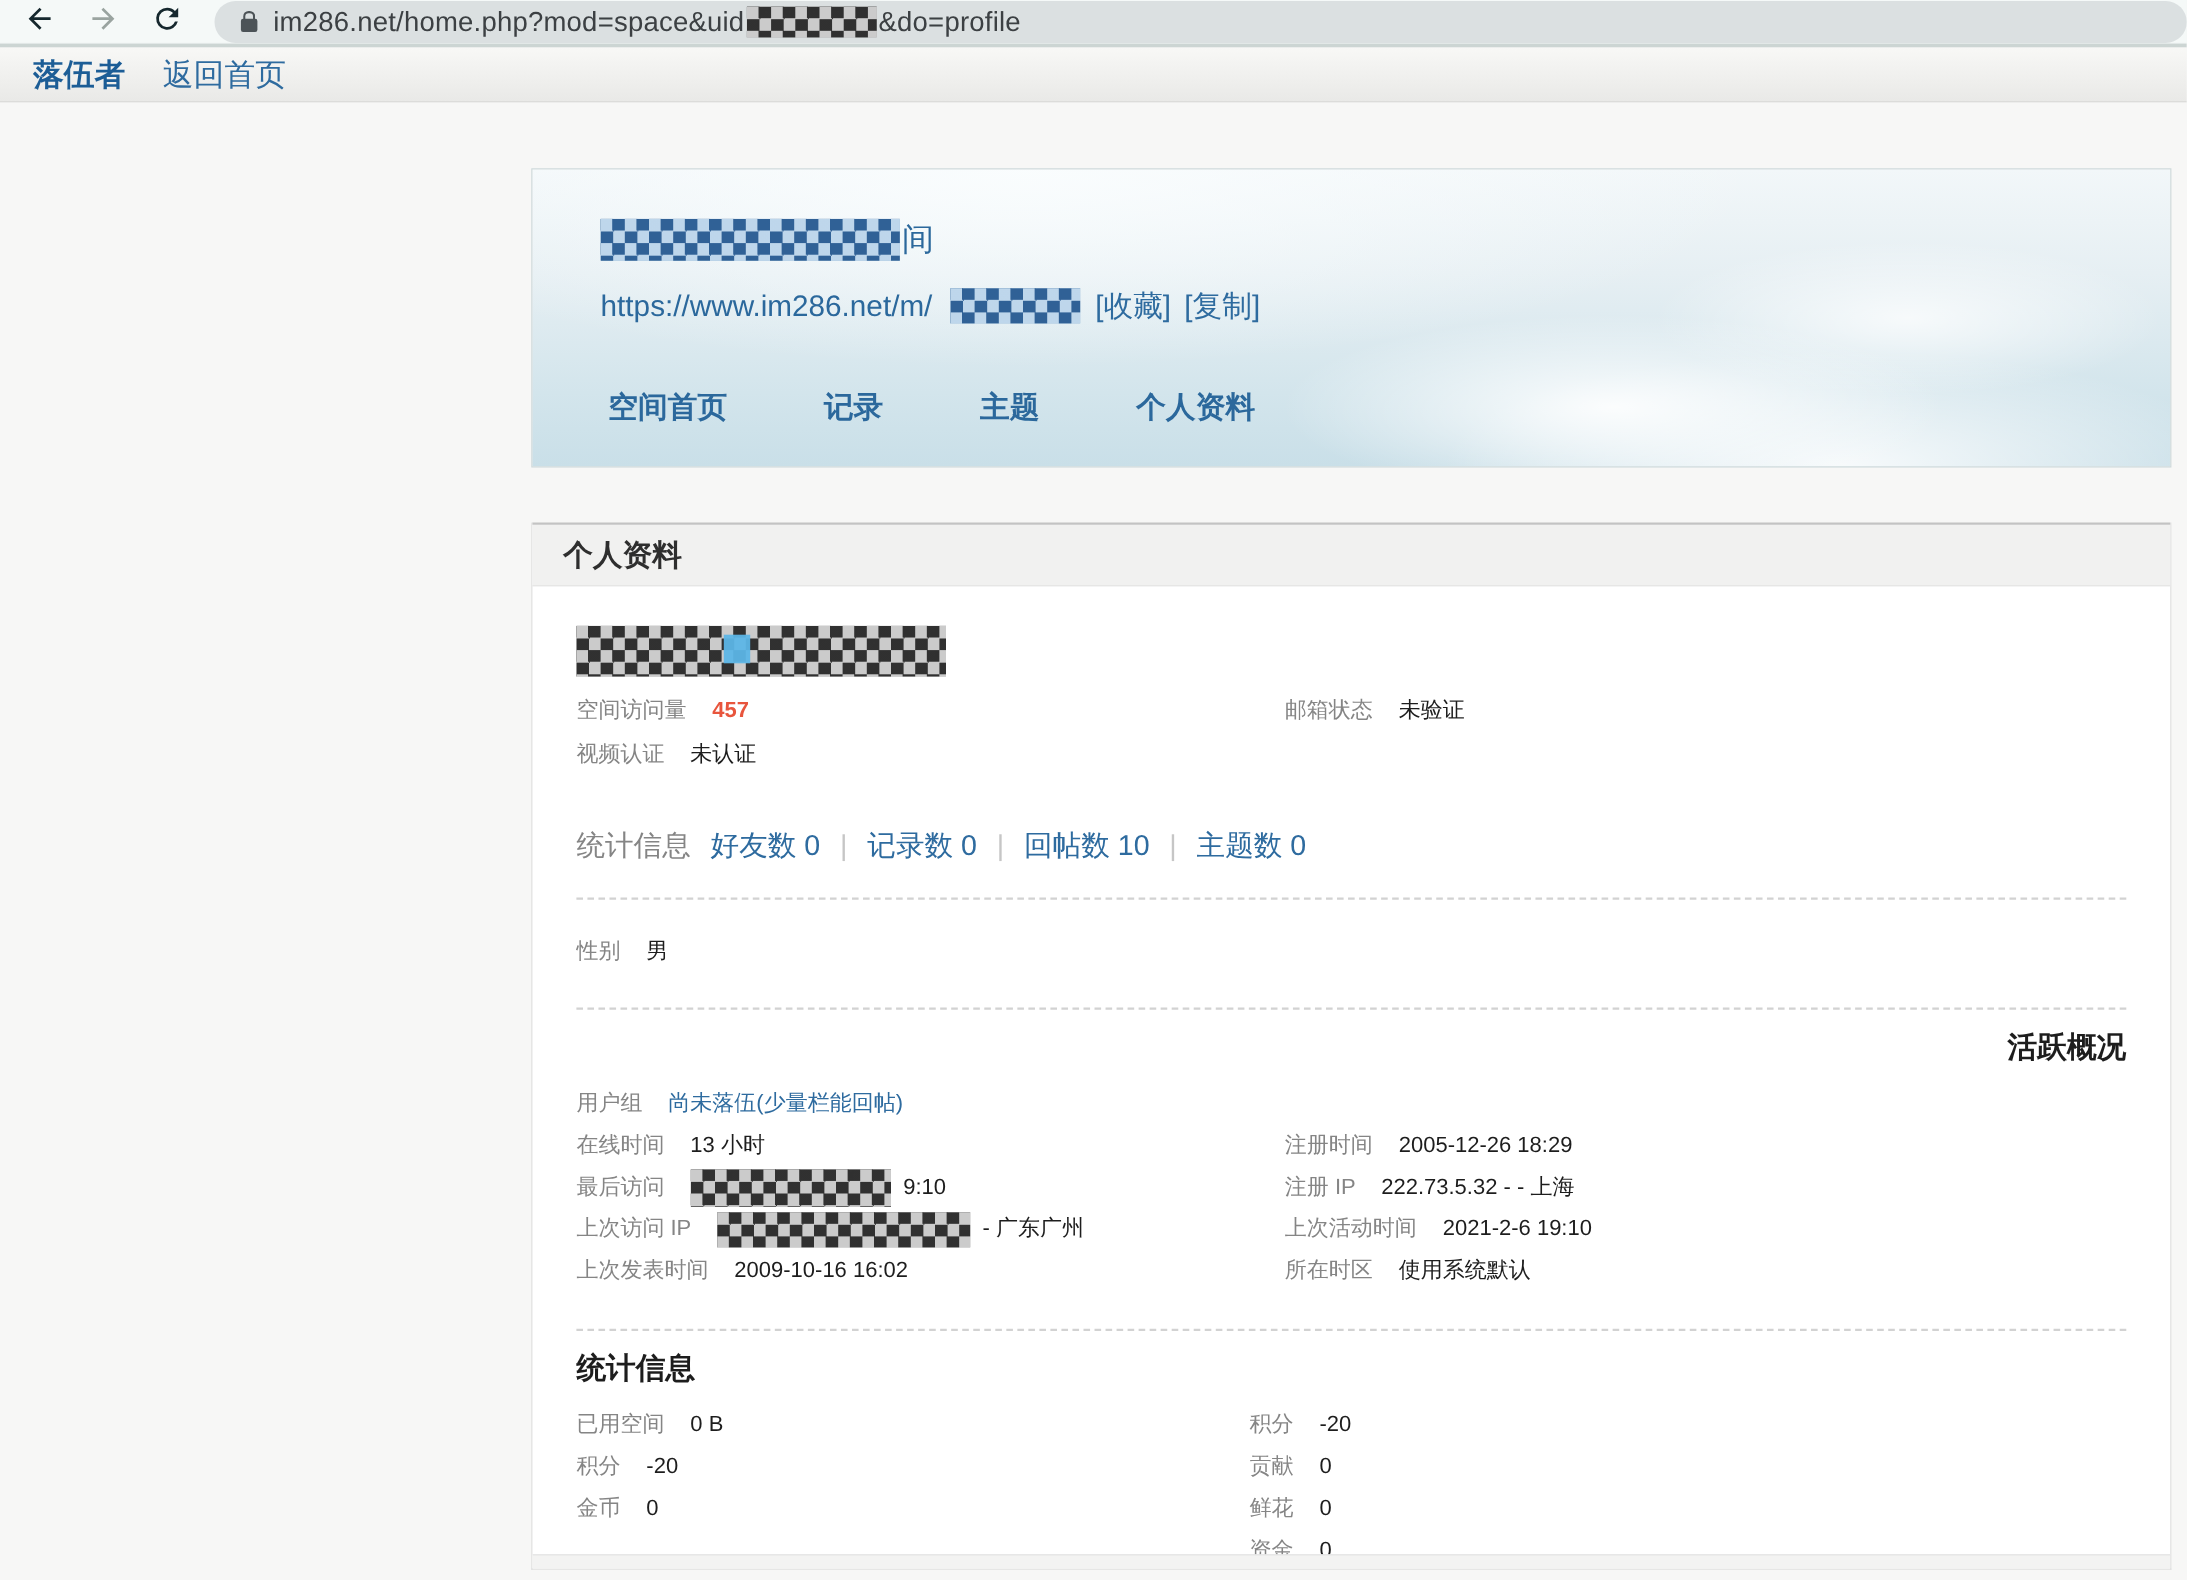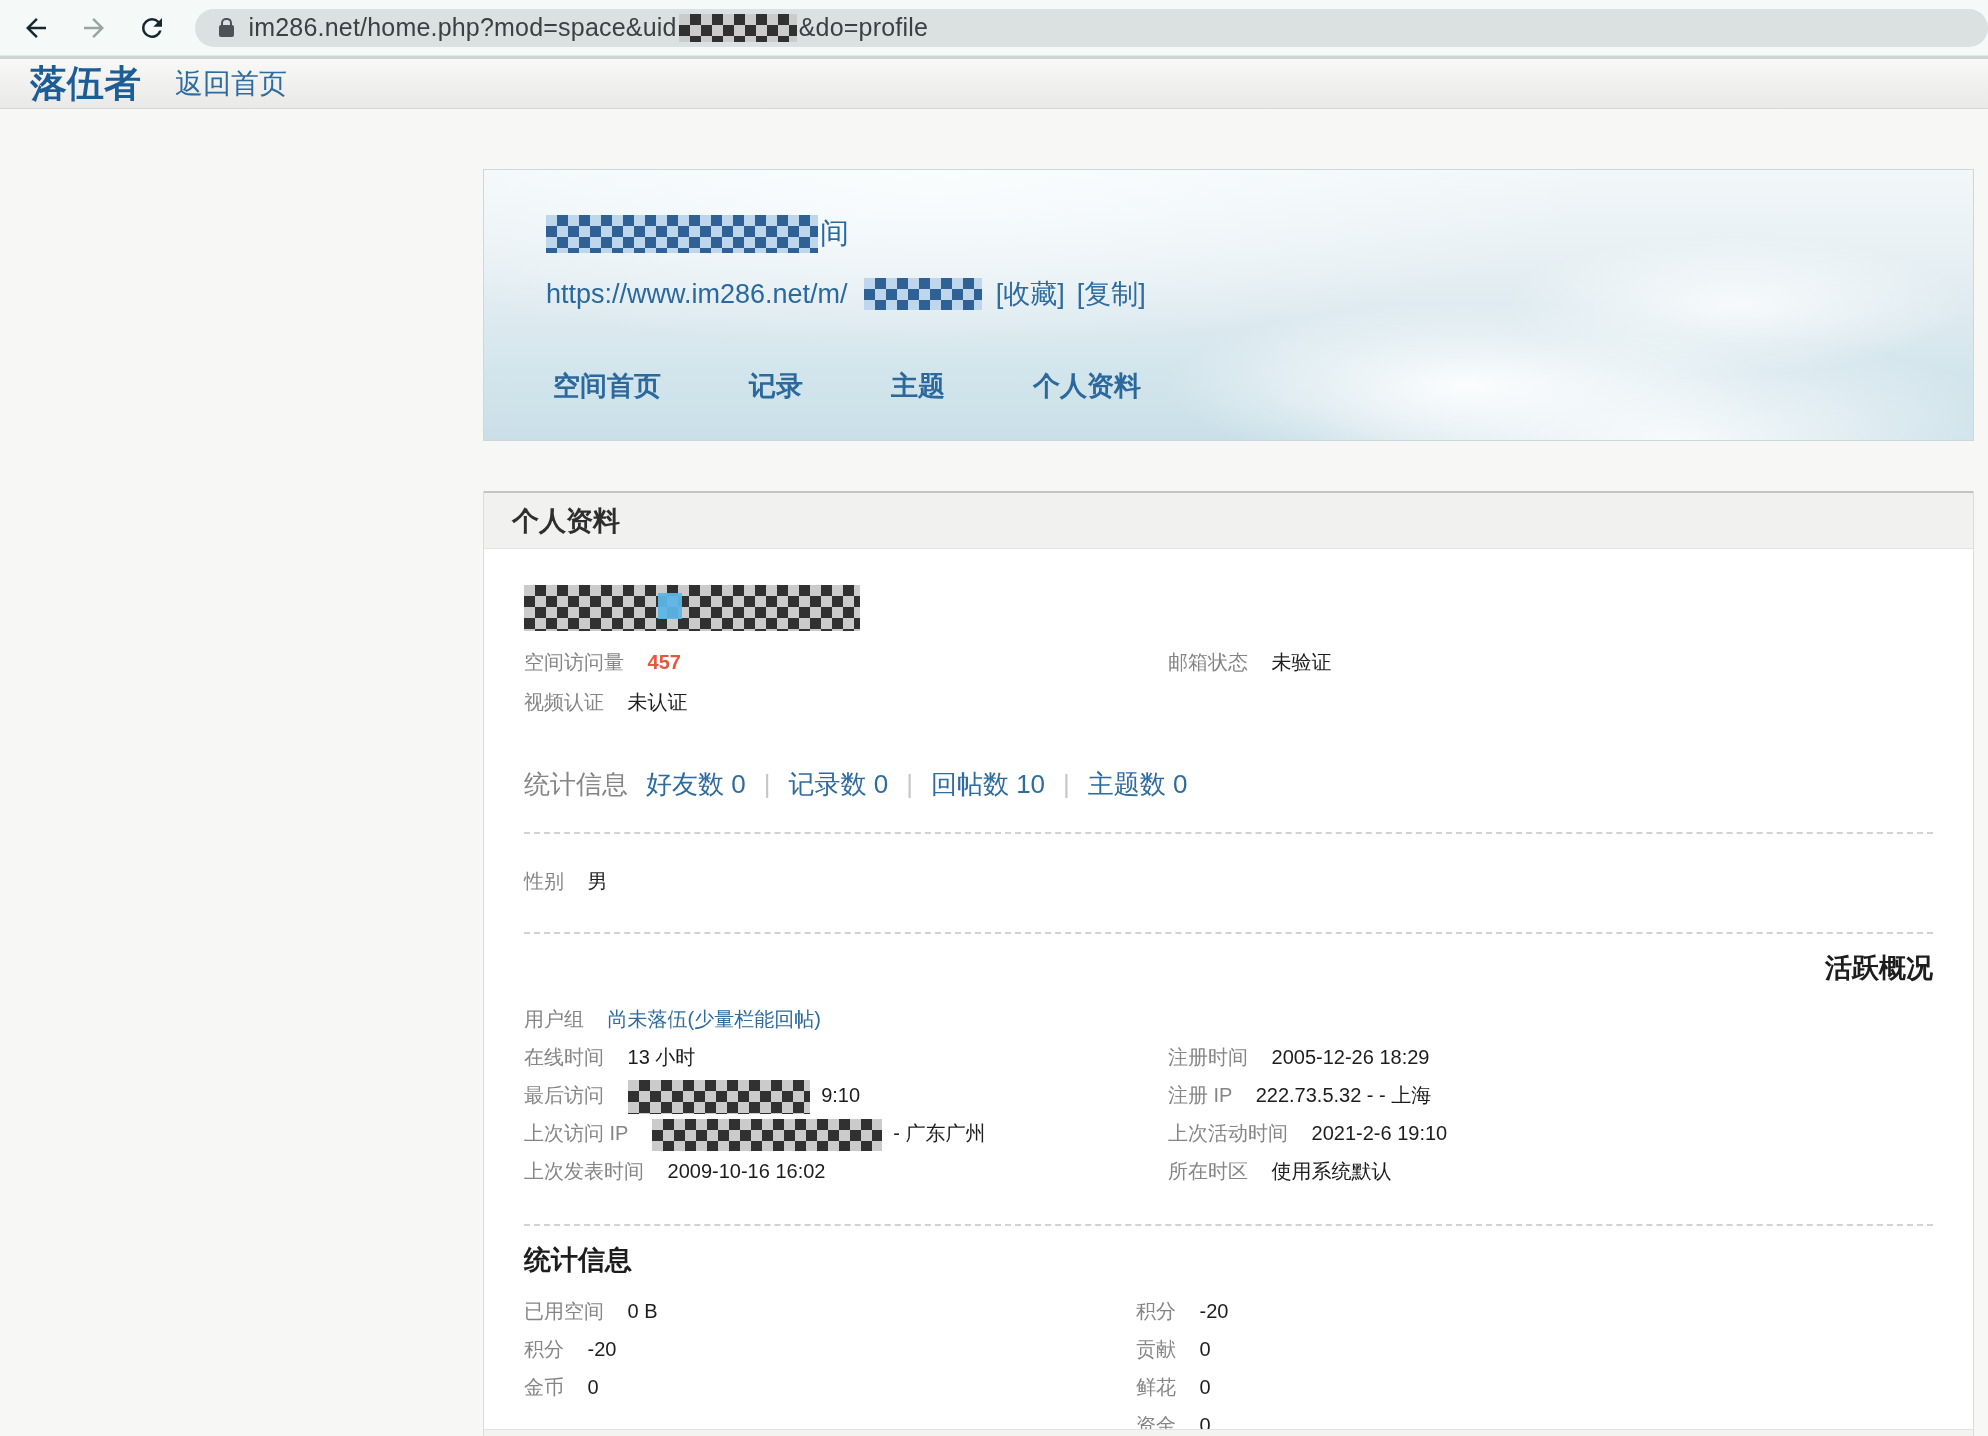--- a/index.html
+++ b/index.html
@@ -1,20 +1,20 @@
 <!DOCTYPE html>
 <html><head>
 <meta charset="utf-8">
 <style>
   * { margin:0; padding:0; box-sizing:border-box; }
   html,body { width:1988px; height:1436px; overflow:hidden;
     font-family:"Liberation Sans","DejaVu Sans",sans-serif; background:#f7f7f6; }
 
   
-  .browser-bar { height:56px; background:#f5f9f8; display:flex; align-items:center; border-bottom:1px solid #e2e8e7; }
+  .browser-bar { height:40px; background:#f5f9f8; display:flex; align-items:flex-end; border-bottom:1px solid #e2e8e7; }
   .nav-btn { width:44px; height:44px; display:flex; align-items:center; justify-content:center; margin-left:14px; cursor:pointer; }
   .nav-btn svg { width:30px; height:30px; }
   .addr-pill { margin-left:22px; height:38px; width:1800px; background:#dbe0e1; border-radius:19px;
     display:flex; align-items:center; padding-left:18px; }
   .lock { position:relative; width:15px; height:12px; background:#4c5357; border-radius:2px; margin:6px 14px 0 6px; }
   .lock::before { content:""; position:absolute; left:2px; top:-7px; width:7px; height:8px;
     border:2.5px solid #4c5357; border-bottom:none; border-radius:5px 5px 0 0; }
   .addr-text { font-size:25px; color:#3c4043; letter-spacing:.2px; display:flex; align-items:center; }
 
   
@@ -22,21 +22,21 @@
     background-image:repeating-conic-gradient(rgba(30,30,30,.85) 0% 25%, rgba(215,215,215,.8) 0% 50%);
     background-size:22px 22px; position:relative; }
   .mosaic.blue { background-color:#8fb4d2;
     background-image:repeating-conic-gradient(rgba(40,90,145,.92) 0% 25%, rgba(195,218,238,.9) 0% 50%); }
   .mosaic.with-blue::after { content:""; position:absolute; left:40%; top:18%; width:24px; height:26px;
     background:#5cb5e6; opacity:.95; }
 
   
   .site-bar { height:53px; border-top:3px solid #ccd5d3; background:linear-gradient(#f8f8f6,#e9e9e7);
     border-bottom:1px solid #d6d6d4; display:flex; align-items:center; padding-left:30px; }
-  .brand { font-size:37px; font-weight:bold; color:#1c5d96; cursor:pointer; }
+  .brand { font-size:28px; font-weight:bold; color:#1c5d96; cursor:pointer; }
   .home-link { font-size:28px; color:#2e6b9f; margin-left:34px; cursor:pointer; }
 
   
   .page { position:relative; }
   .column { margin-left:483px; width:1491px; }
 
   
   .banner { margin-top:60px; height:272px; border:1px solid #ccd8d9;
     background:
       radial-gradient(ellipse 430px 120px at 66% 80%, rgba(255,255,255,.9), rgba(255,255,255,0) 70%),

